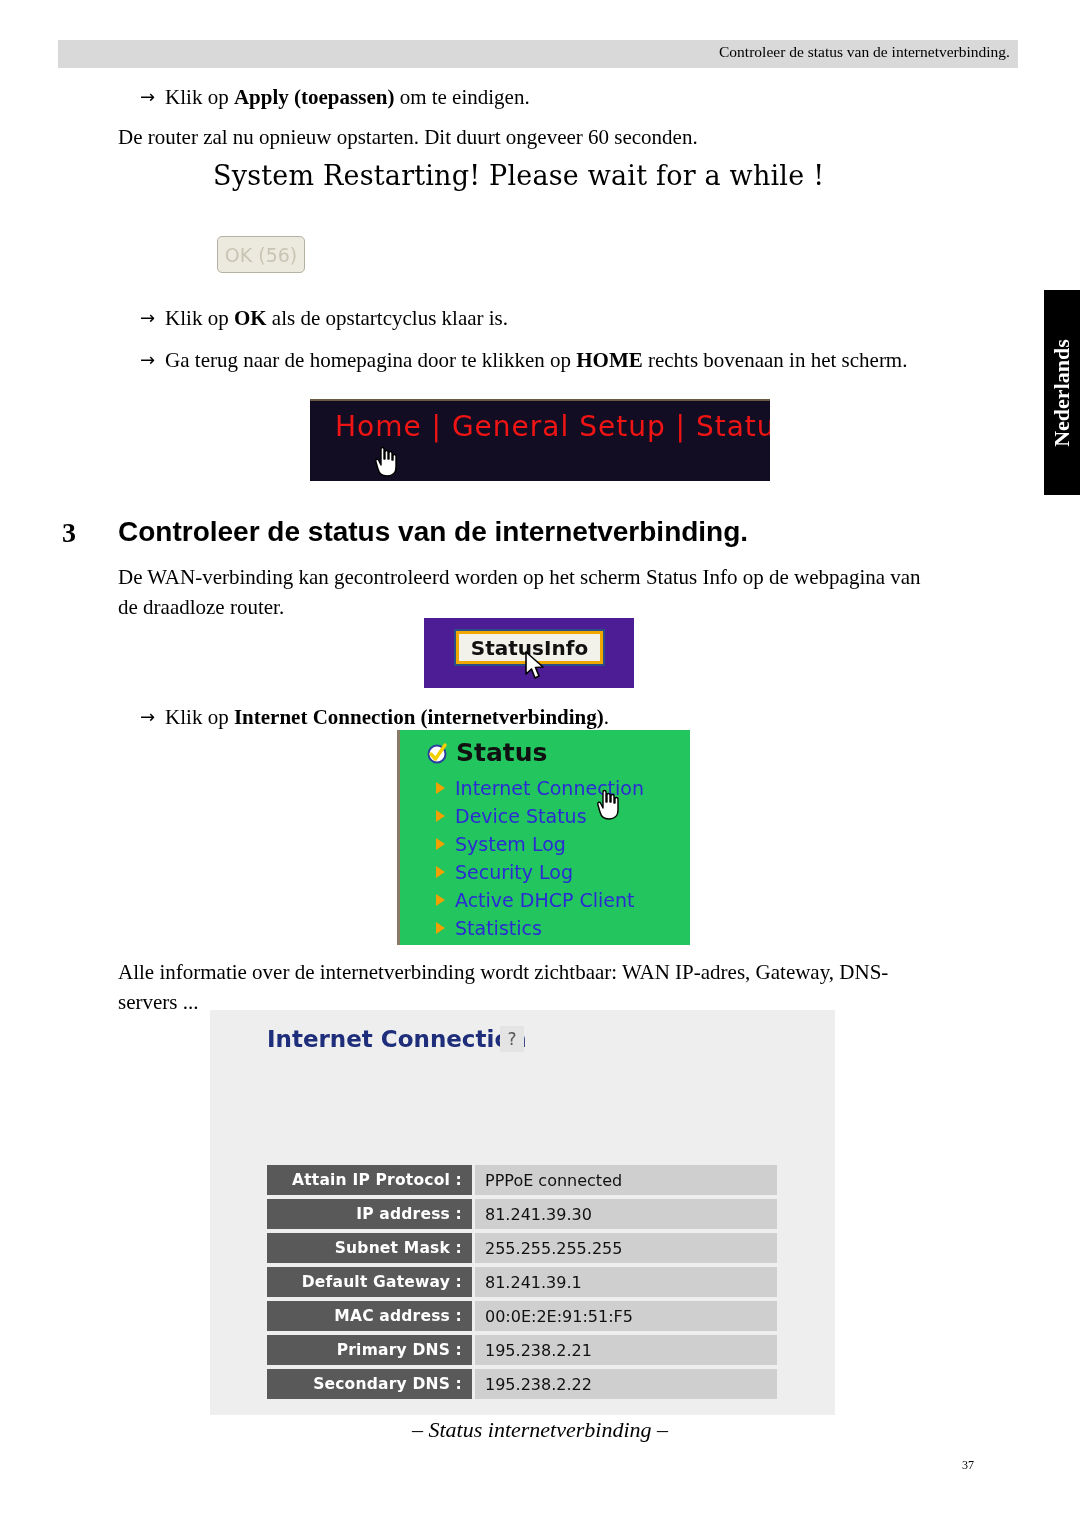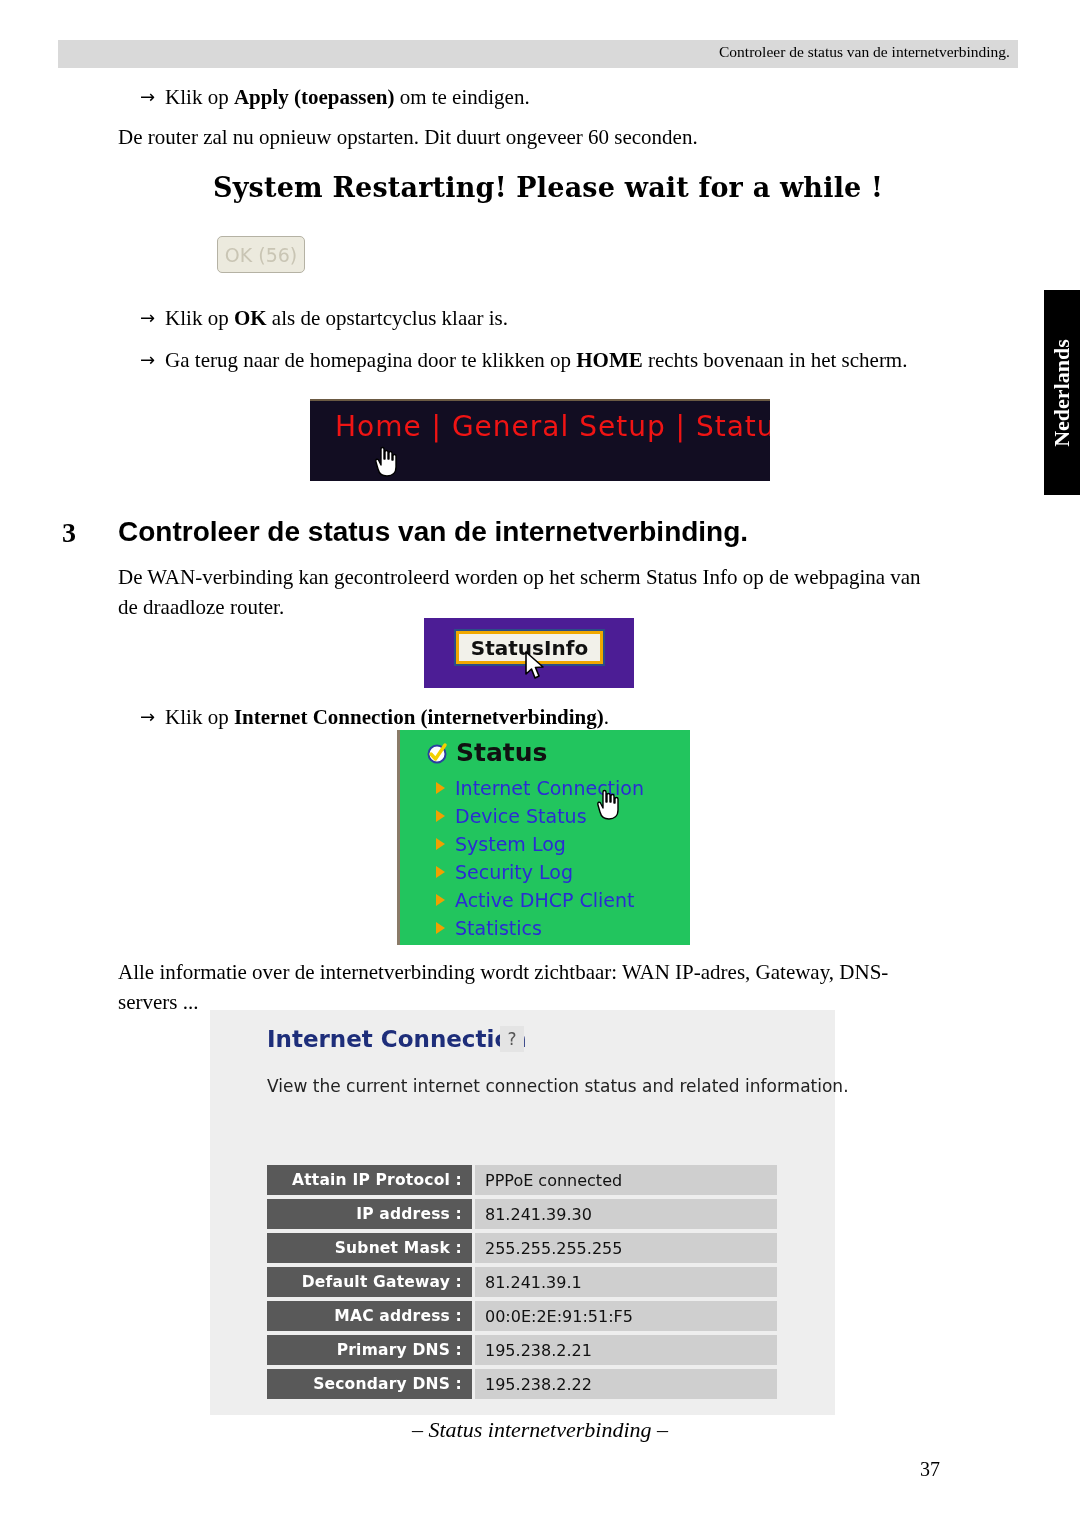--- a/index.html
+++ b/index.html
@@ -74,23 +74,23 @@
     font-size: 28px;
     font-weight: bold;
     font-family: "Liberation Sans", sans-serif;
     white-space: nowrap;
   }
 
   
   .restart-title {
     position: absolute;
     left: 213px;
-    top: 172px;
+    top: 160px;
     font-size: 27px;
-    font-weight: bold;
+    font-weight: normal;
     font-family: "DejaVu Serif", serif;
     letter-spacing: 0.2px;
     color: #000;
     white-space: nowrap;
   }
   .ok-btn {
     position: absolute;
     left: 217px;
     top: 236px;
     width: 88px;
@@ -330,24 +330,24 @@
     color: #ffffff;
     font-family: "Liberation Serif", serif;
     font-size: 22px;
     font-weight: bold;
     white-space: nowrap;
   }
 
   
   .page-num {
     position: absolute;
-    left: 920px;
+    left: 962px;
     top: 1458px;
     font-family: "Liberation Serif", serif;
-    font-size: 20px;
+    font-size: 12px;
     color: #000;
   }
 </style>
 </head>
 <body>
 
 <div class="header-band">
   <div class="hdr-text">Controleer de status van de internetverbinding.</div>
 </div>
 
@@ -439,21 +439,20 @@
     </svg>
   </div>
 </div>
 
 <div class="para" style="left:118px; top:957px; width:920px;">Alle informatie over de internetverbinding wordt zichtbaar: WAN IP-adres, Gateway, DNS-</div>
 <div class="para" style="left:118px; top:987px; width:920px;">servers ...</div>
 
 <div class="ic-panel">
   <div class="ic-title">Internet Connection</div>
   <div class="ic-title-icon">?</div>
-  <div class="ic-desc">View the current internet connection status and related information.</div>
 
   <div class="ic-table">
     <div class="ic-row">
       <div class="ic-label">Attain IP Protocol :</div>
       <div class="ic-value">PPPoE connected</div>
     </div>
     <div class="ic-row">
       <div class="ic-label">IP address :</div>
       <div class="ic-value">81.241.39.30</div>
     </div>

